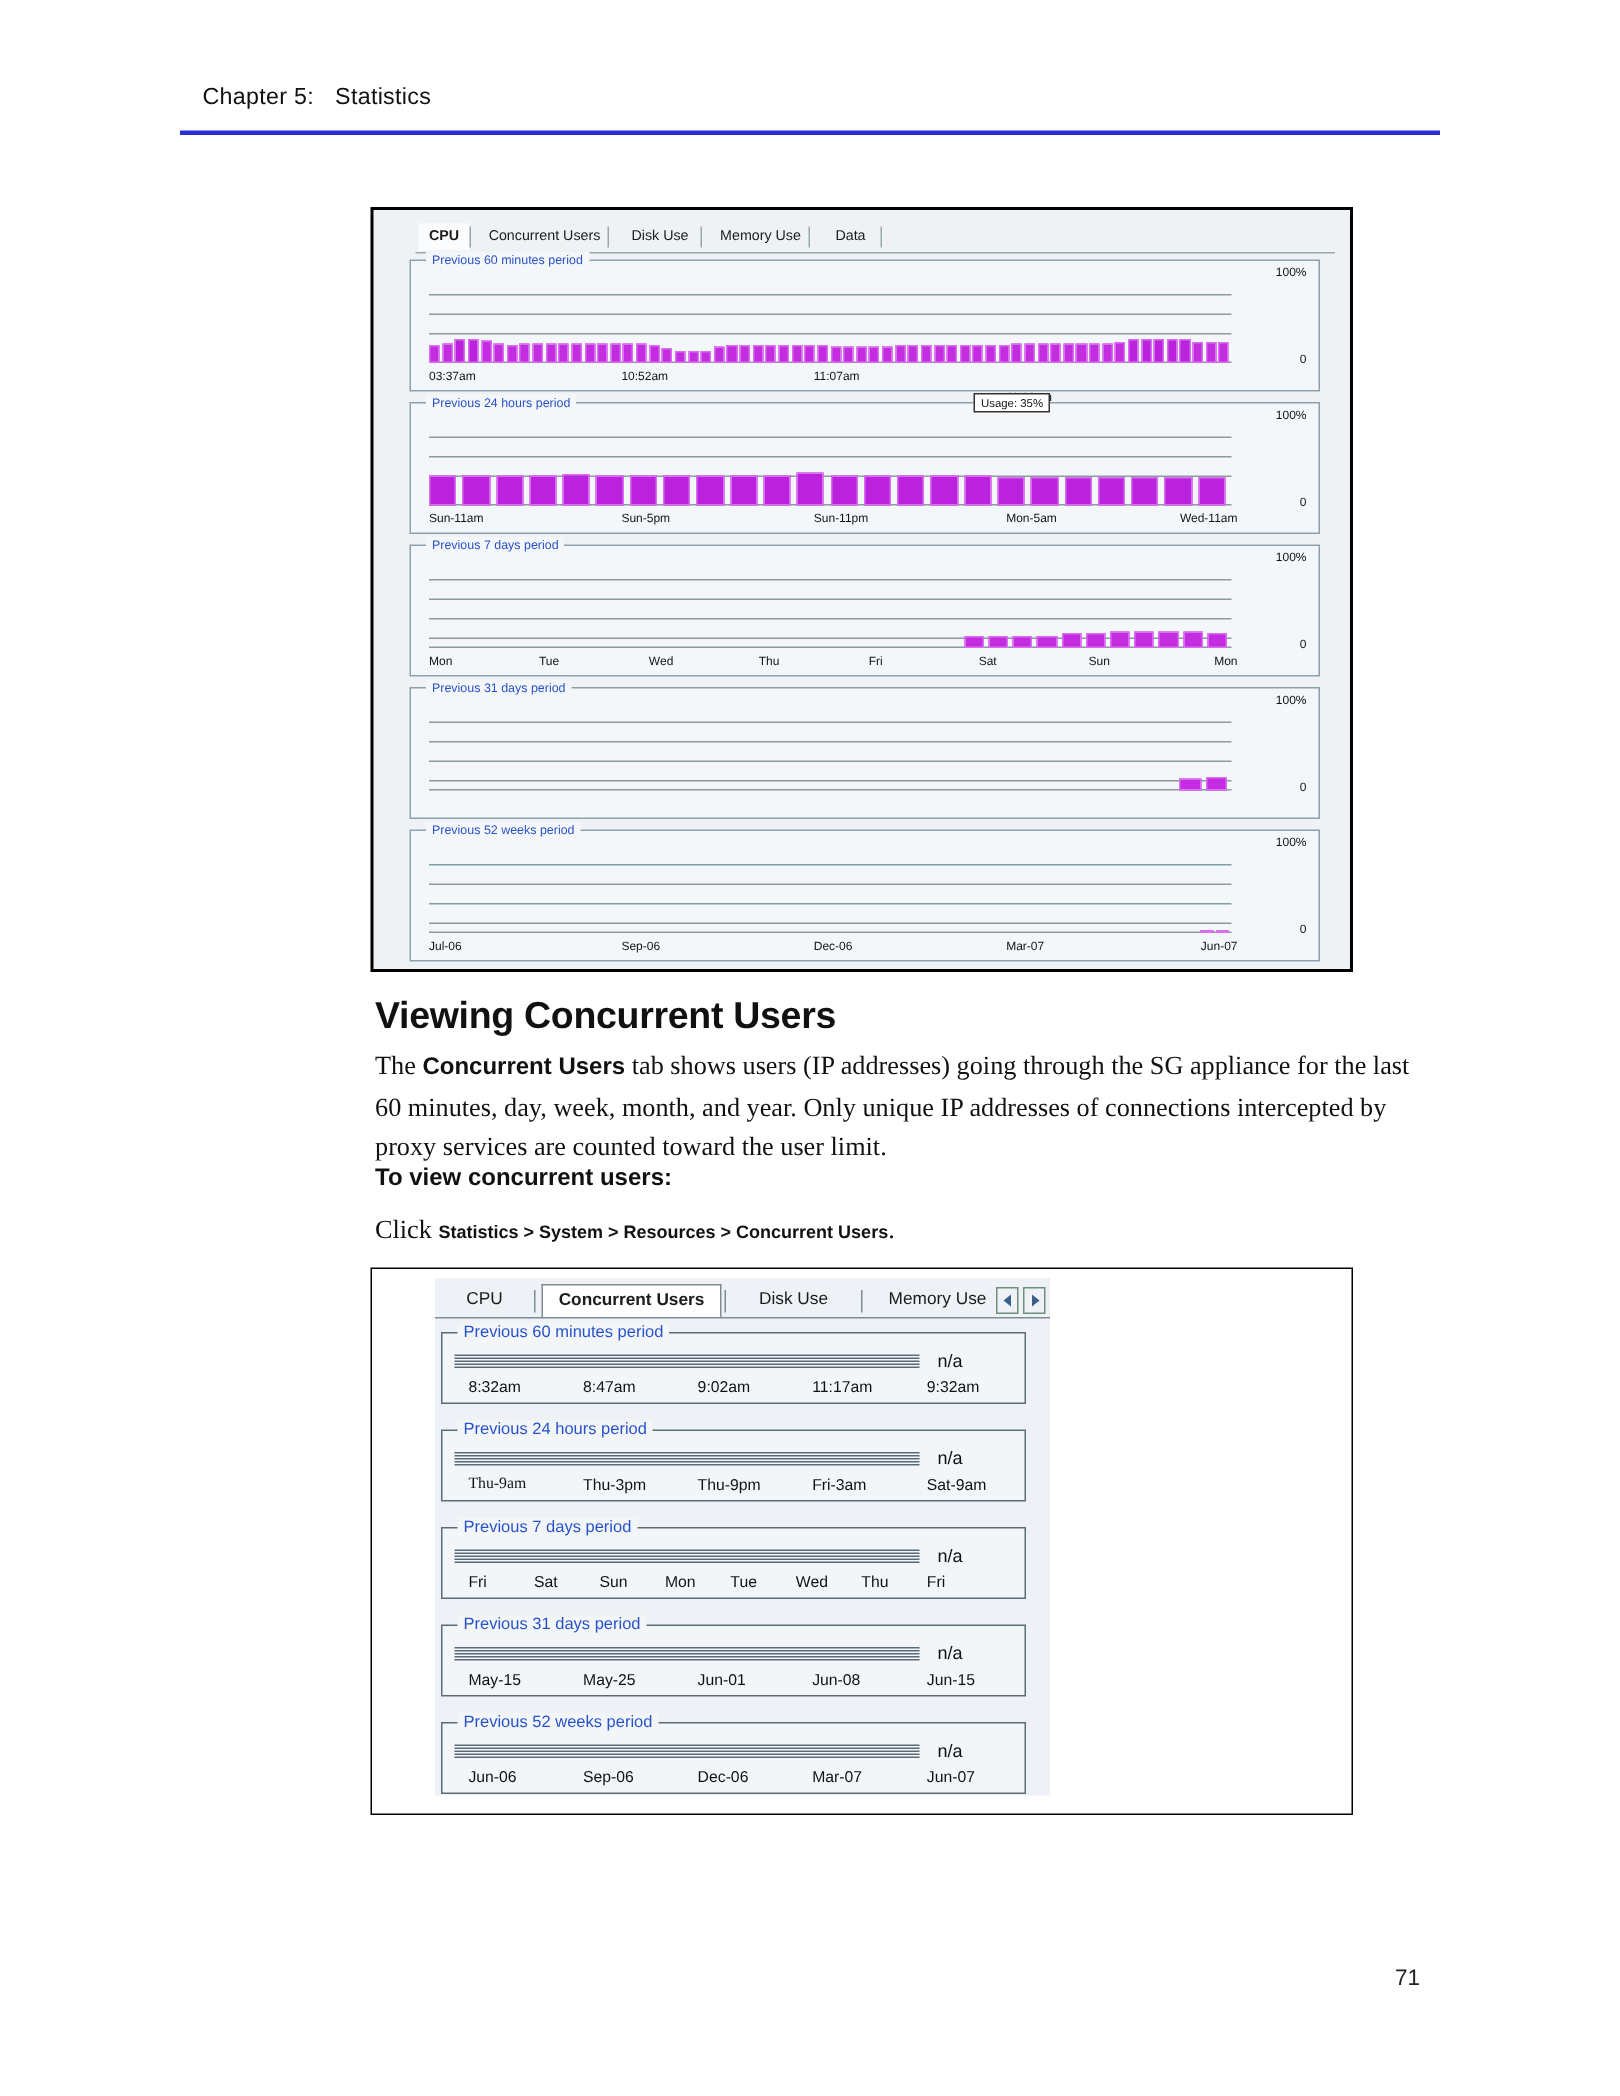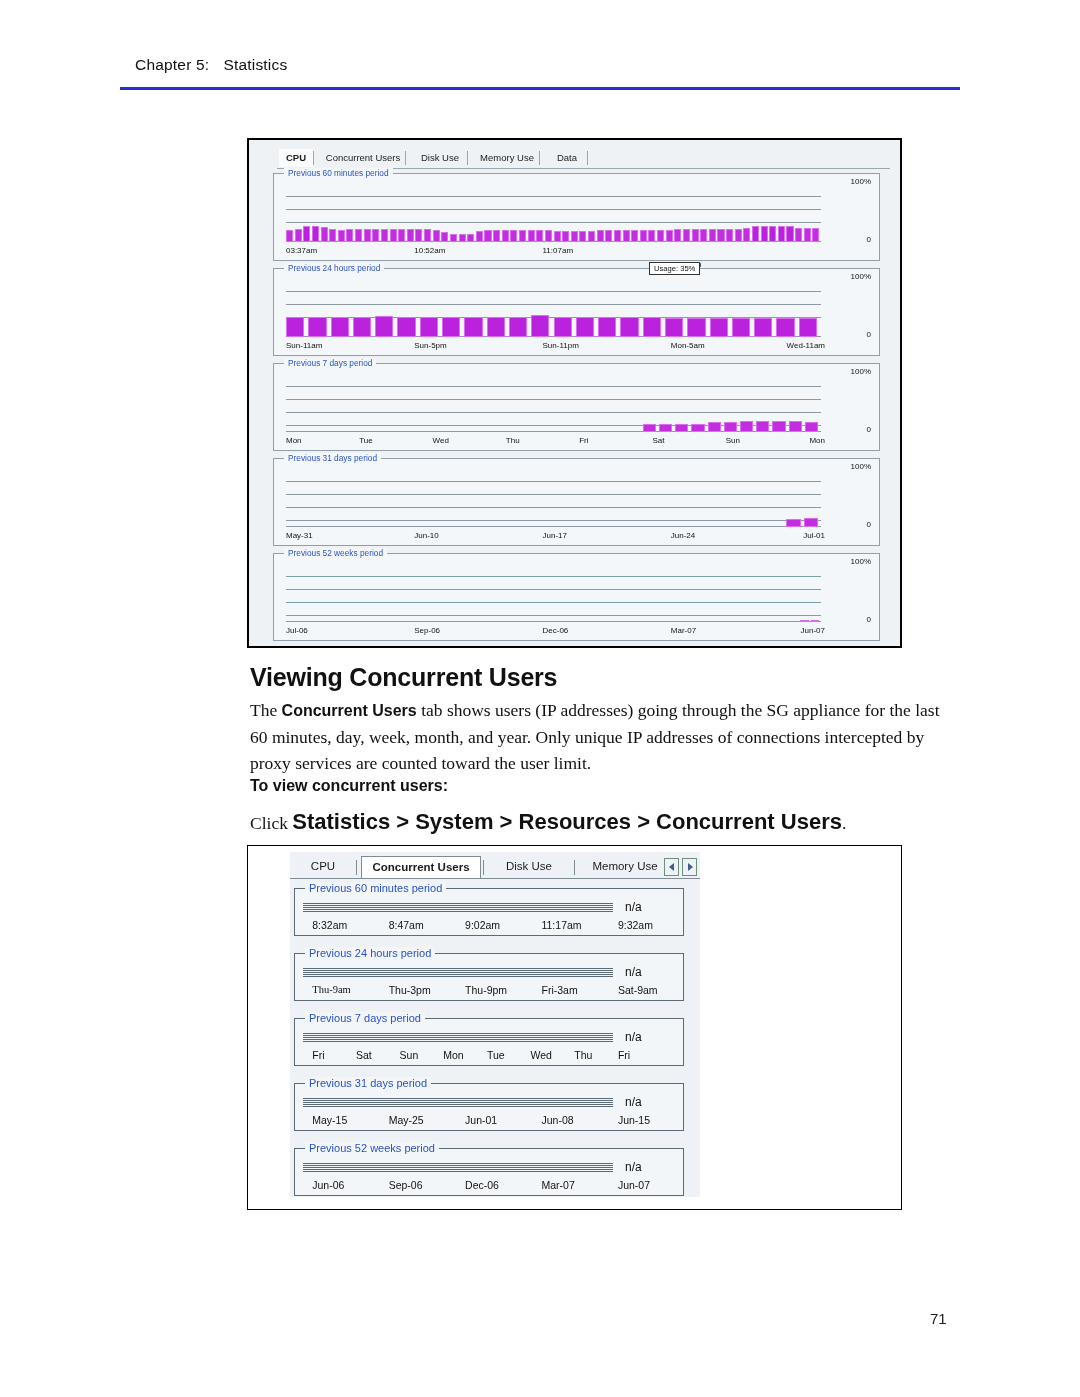--- a/index.html
+++ b/index.html
@@ -58,21 +58,21 @@
 
   
   .h1{position:absolute;left:250px;top:663px;font-size:25px;font-weight:bold;
       letter-spacing:-.2px;color:#111;}
   .body{position:absolute;left:250px;top:697px;width:700px;
         font-family:"Liberation Serif", serif;font-size:17.5px;line-height:26px;color:#111;}
   .body b{font-family:"Liberation Sans", sans-serif;font-size:16px;font-weight:bold;}
   .h2{position:absolute;left:250px;top:777px;font-size:16px;font-weight:bold;color:#111;}
   .click{position:absolute;left:250px;top:809px;
          font-family:"Liberation Serif", serif;font-size:17.5px;color:#111;}
-  .click b{font-family:"Liberation Sans", sans-serif;font-size:22px;font-weight:bold;}
+  .click b{font-family:"Liberation Sans", sans-serif;font-size:12px;font-weight:bold;}
 
   
   .fig2{
     position:absolute;left:247px;top:845px;width:655px;height:365px;
     background:#ffffff;border:1px solid #000;box-sizing:border-box;
   }
   .fig2 .shot{position:absolute;left:42px;top:6px;width:410px;height:345px;background:#eef2f6;}
 
   .tabstrip2{position:absolute;left:0;top:4px;width:410px;height:22px;border-bottom:1px solid #7f8c93;}
   .tabstrip2 .tab{position:absolute;top:0;height:21px;line-height:21px;font-size:11.5px;
@@ -284,27 +284,20 @@
               <div class="grid" style="top: 8px;"></div>
               <div class="grid" style="top: 21px;"></div>
               <div class="grid" style="top: 34px;"></div>
               <div class="grid" style="top: 47px;"></div>
               <div class="baseline"></div>
               <div class="bar" style="left: 93.5484%; width: 2.64516%; height: 8.4px;"></div>
               <div class="bar" style="left: 96.7742%; width: 2.64516%; height: 9px;"></div>
             </div>
             <div class="axis-y" style="top: 3px;">100%</div>
             <div class="axis-y" style="bottom: 16px;">0</div>
-            <div class="axis-x">
-              <span style="left: 0%;">May-31</span>
-              <span style="left: 22%;">Jun-10</span>
-              <span style="left: 44%;">Jun-17</span>
-              <span style="left: 66%;">Jun-24</span>
-              <span style="left: auto; right: 44px;">Jul-01</span>
-            </div>
           </div>
           <div class="panel1" style="top: 410px; height: 88px;">
             <div class="legend">Previous 52 weeks period</div>
             <div class="plot">
               <div class="grid teal" style="top: 8px;"></div>
               <div class="grid" style="top: 21px;"></div>
               <div class="grid teal" style="top: 34px;"></div>
               <div class="grid" style="top: 47px;"></div>
               <div class="baseline"></div>
               <div class="bar" style="left: 96.1538%; width: 1.57692%; height: 2px;"></div>

